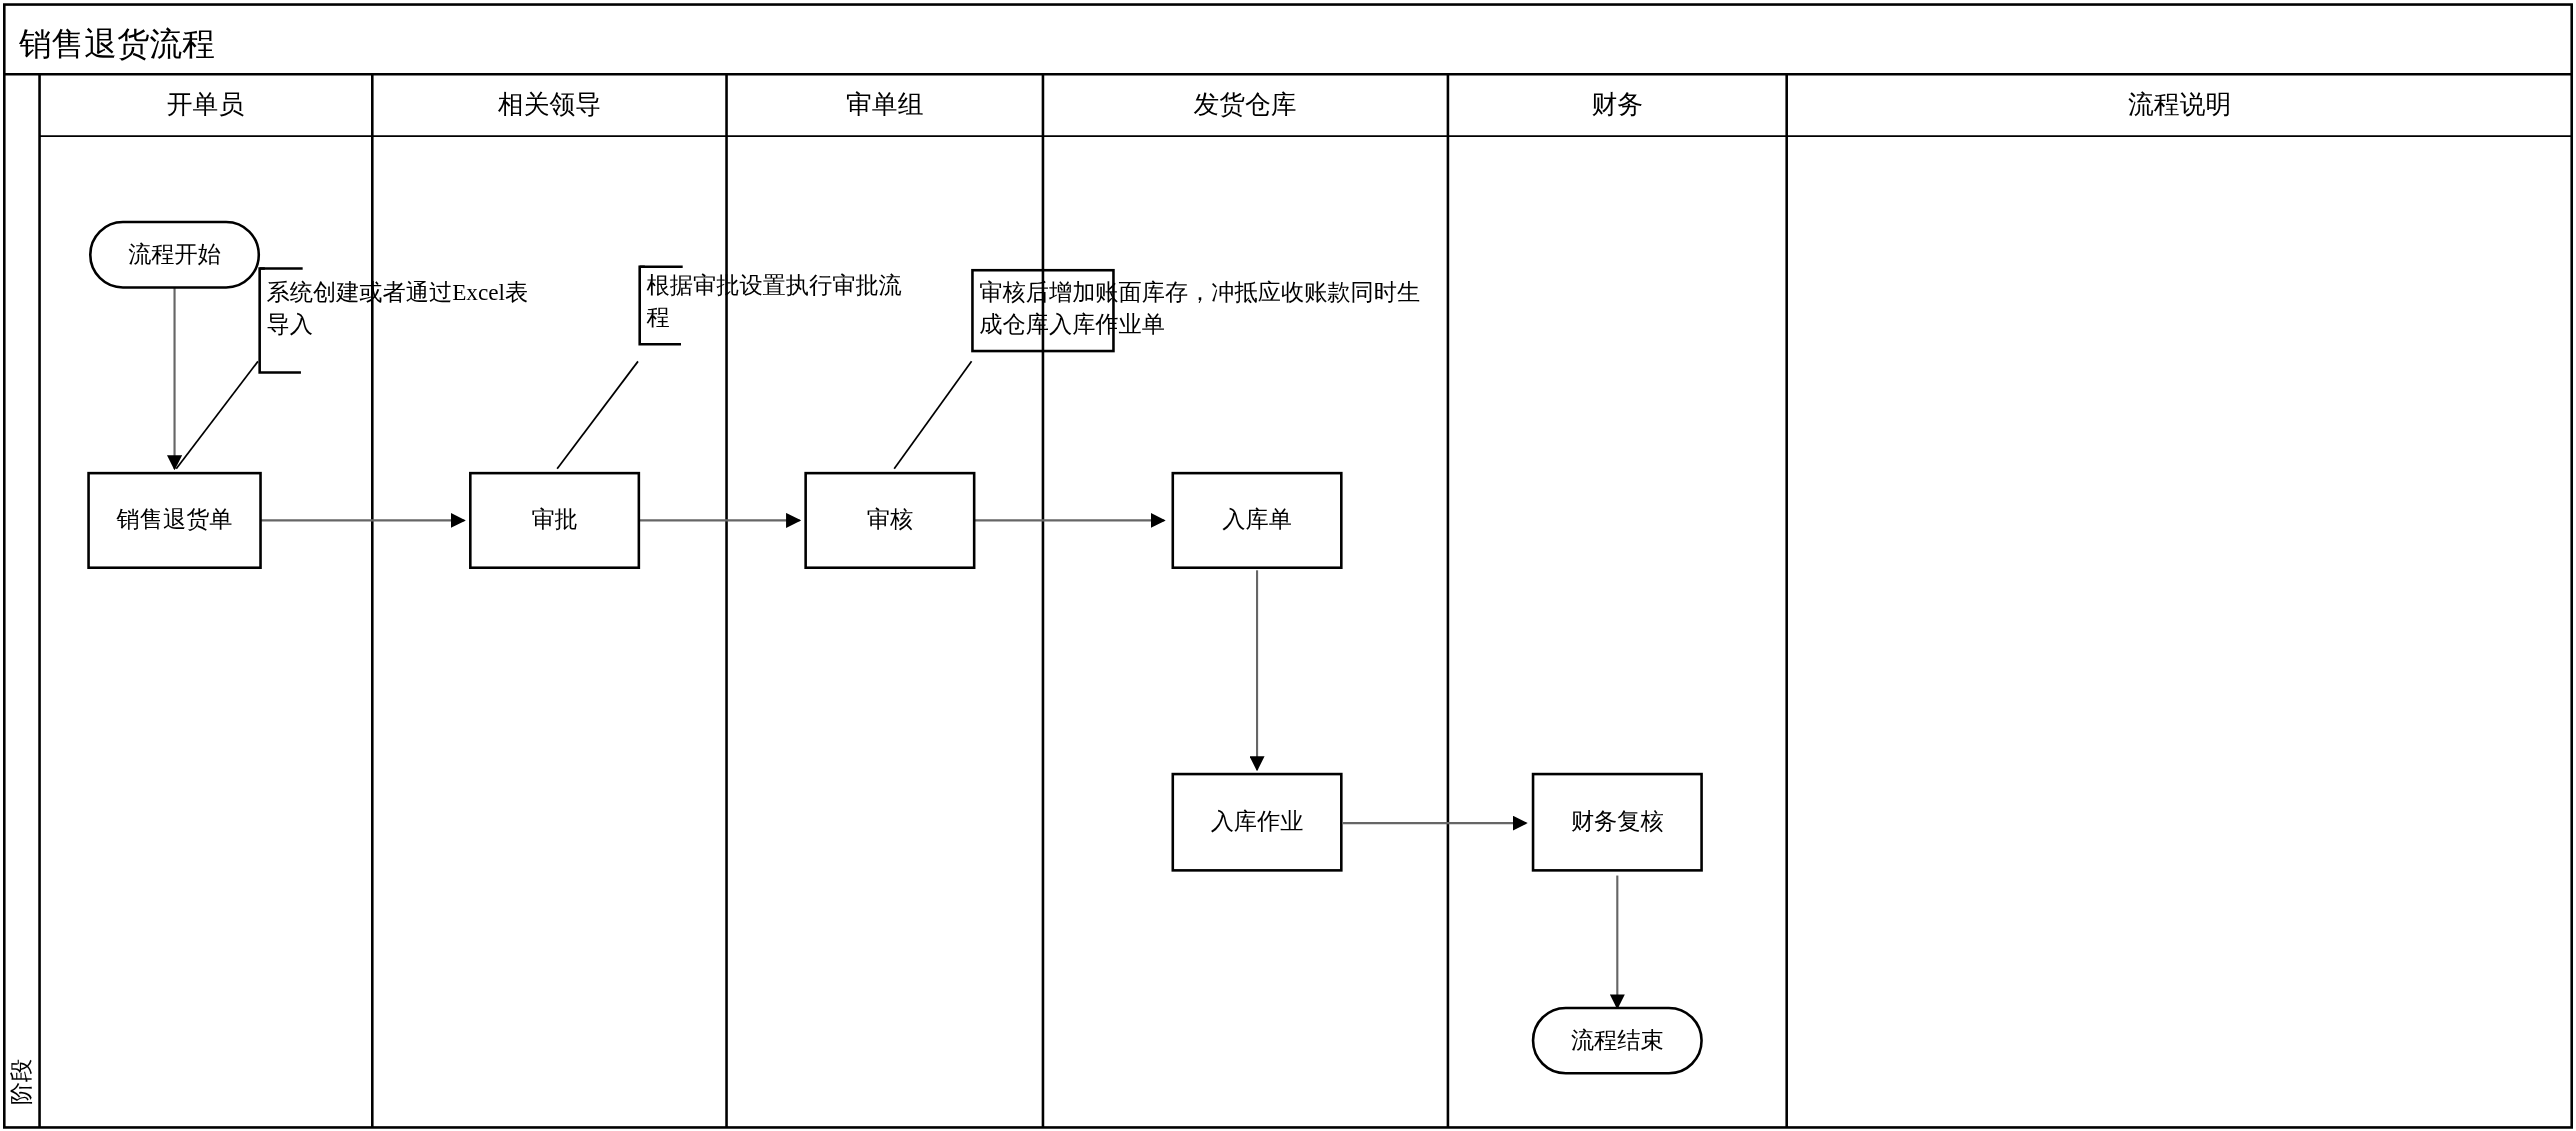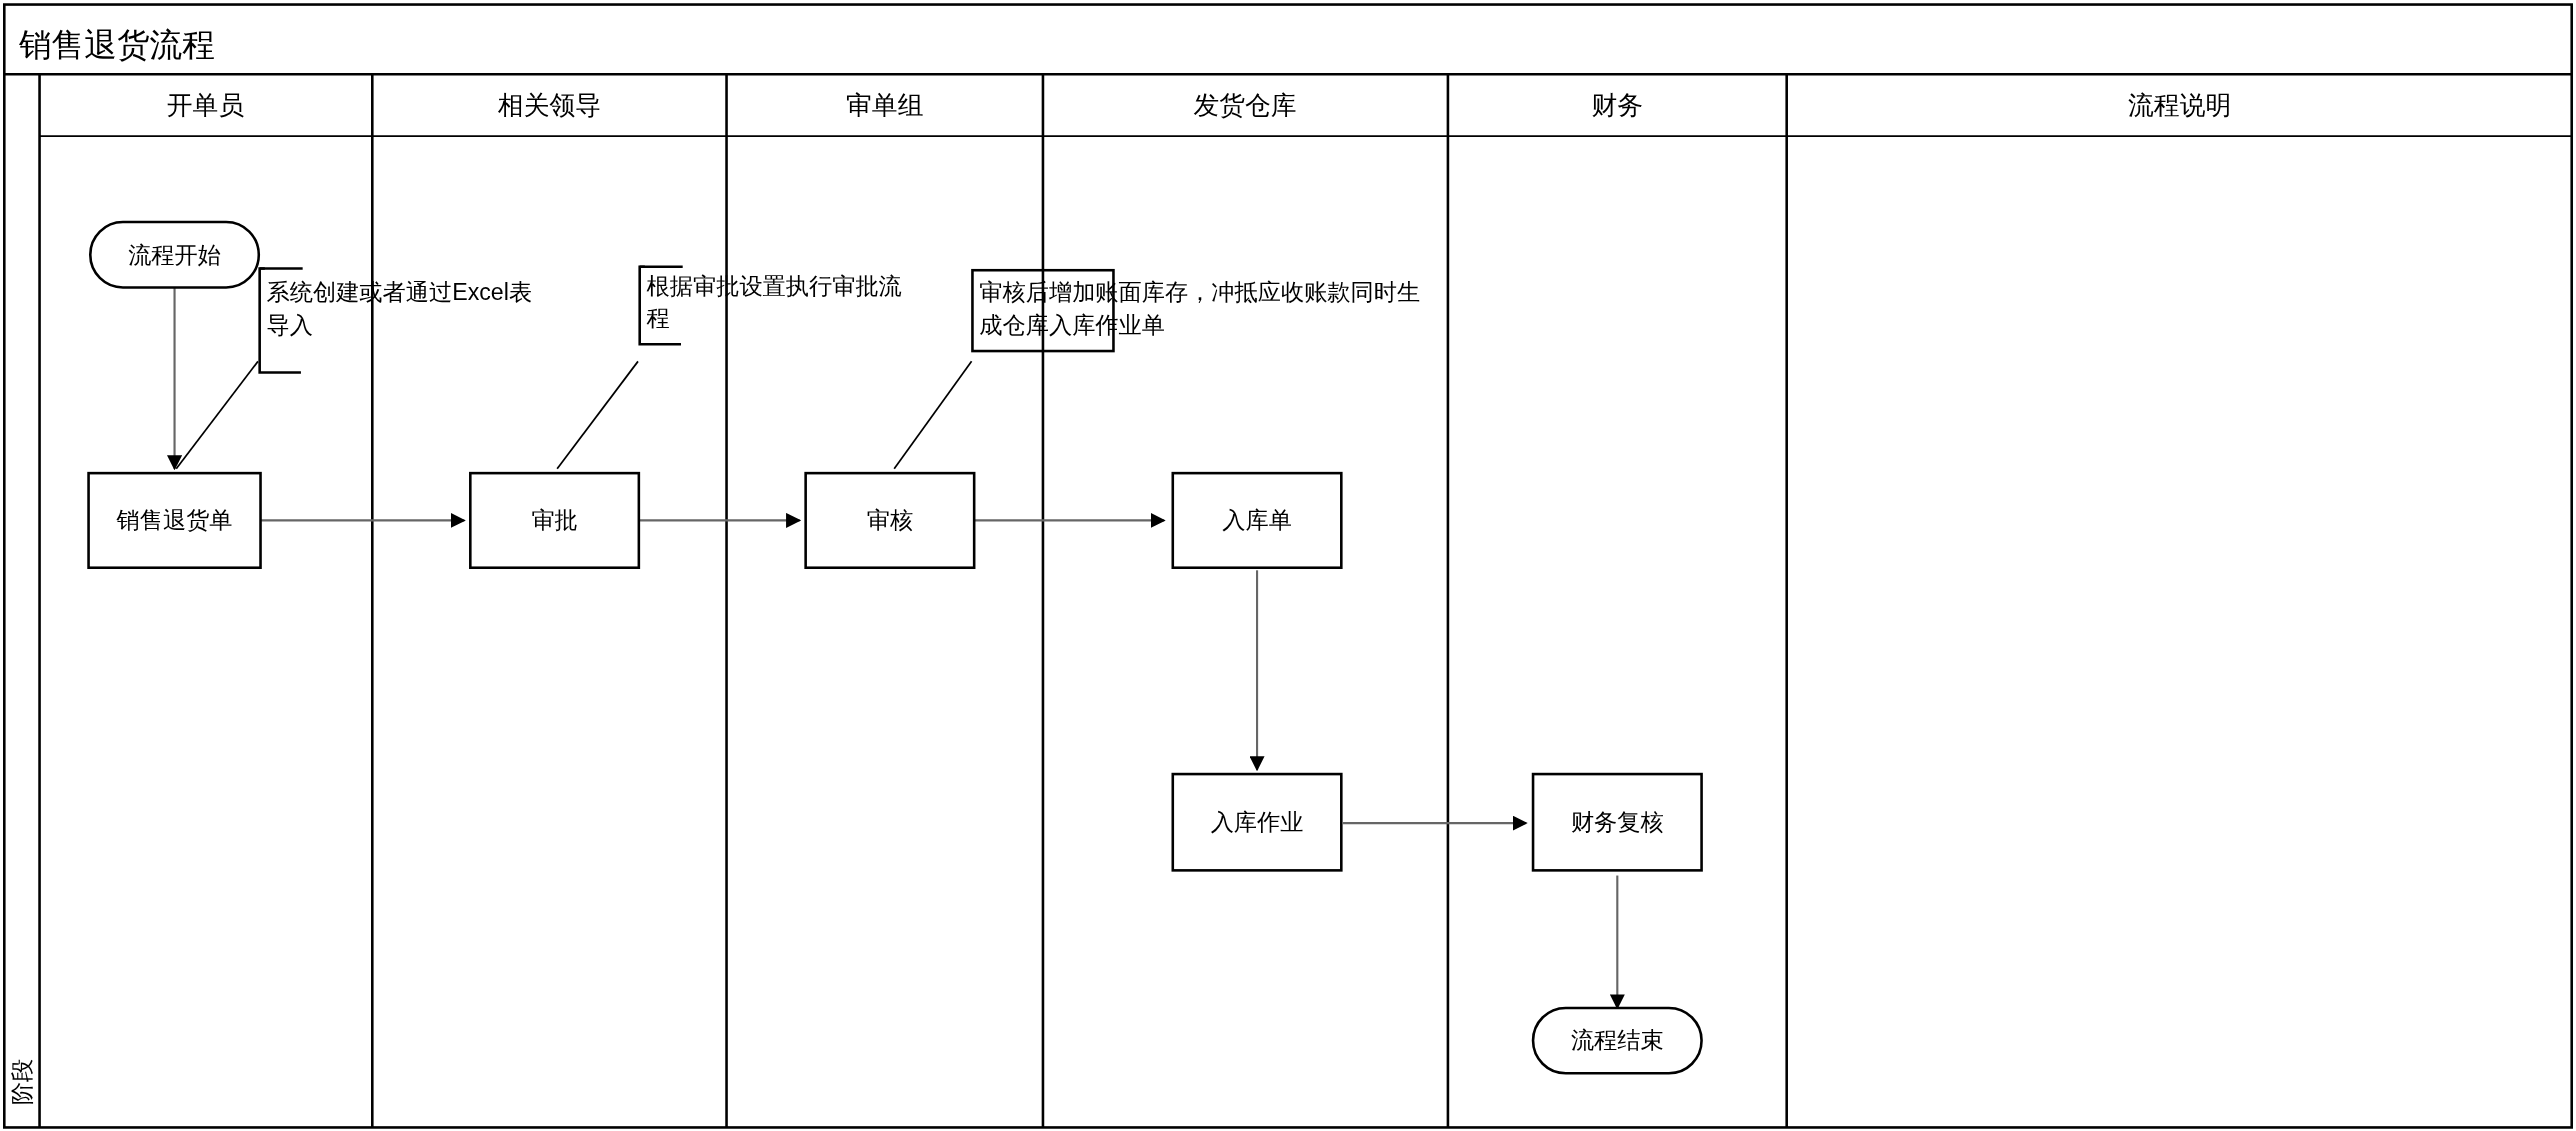--- a/index.html
+++ b/index.html
@@ -1,17 +1,17 @@
 <!DOCTYPE html>
 <html style="font-size:13.8px"><head>
 <meta charset="utf-8">
 <style>
   html,body{margin:0;padding:0;background:#ffffff;}
   body{font-family:"Liberation Sans","DejaVu Sans",sans-serif;color:#000;}
-  #page{position:relative;width:2576px;height:1132px;overflow:hidden;background:#fff;}
+  #page{position:relative;width:2576px;height:1132px;overflow:hidden;background:#fff;font-family:Liberation Serif, serif;}
   #diagram{display:block;width:2576px;height:1132px;}
   .lane-label{font-size:30px;}
   .node-label{font-size:27px;}
   .note-label{font-size:27px;}
   .title-label{font-size:38px;}
   .phase-label{font-size:27px;}
 </style>
 </head>
 <body>
 

